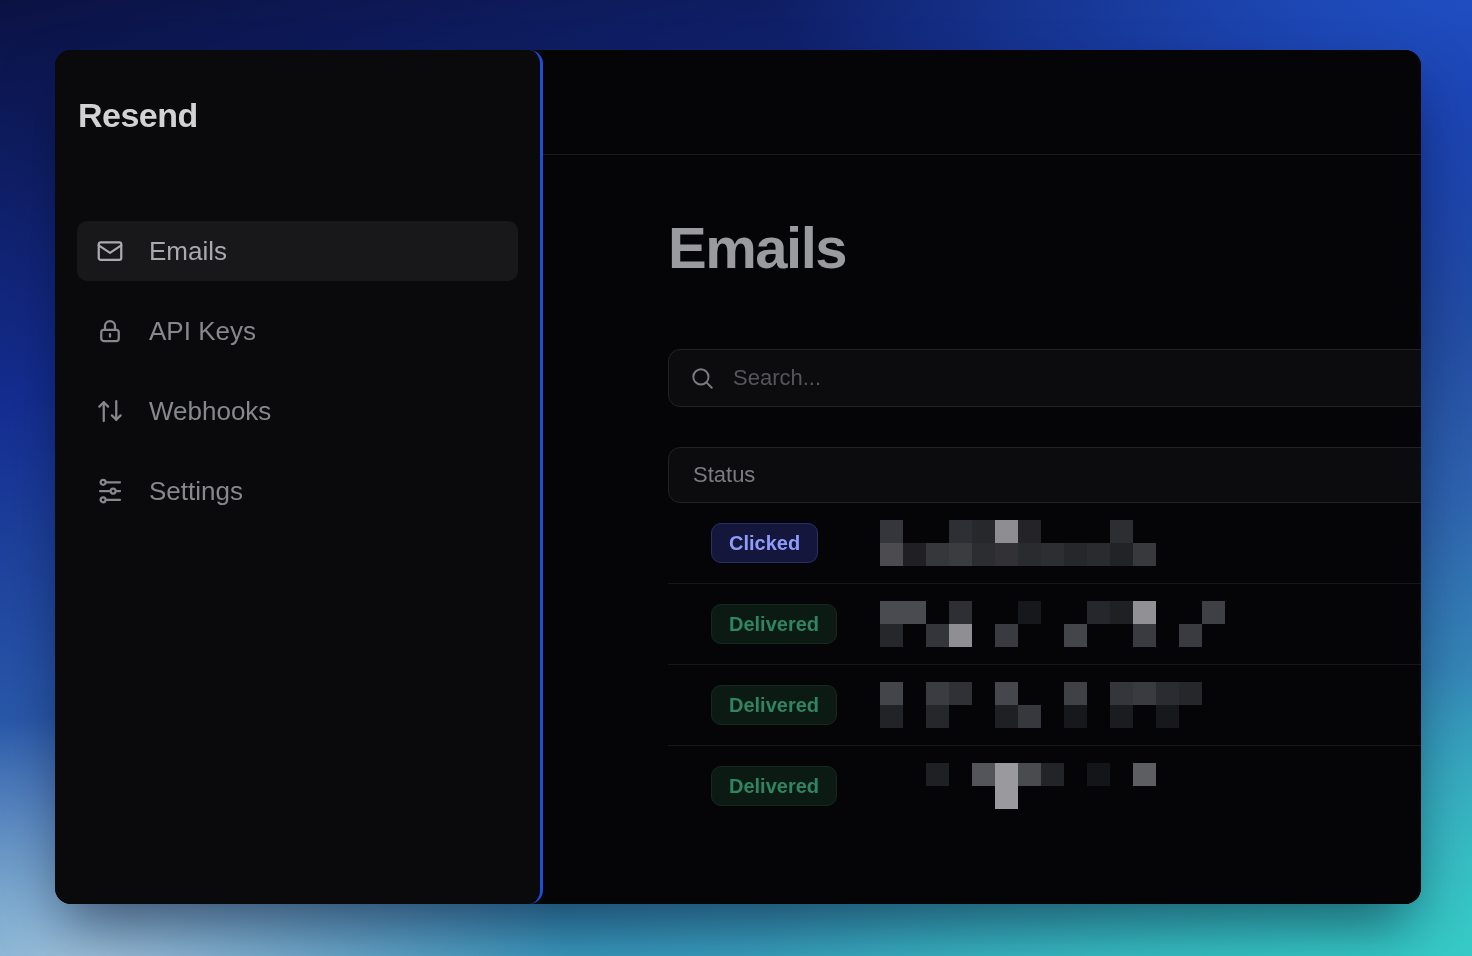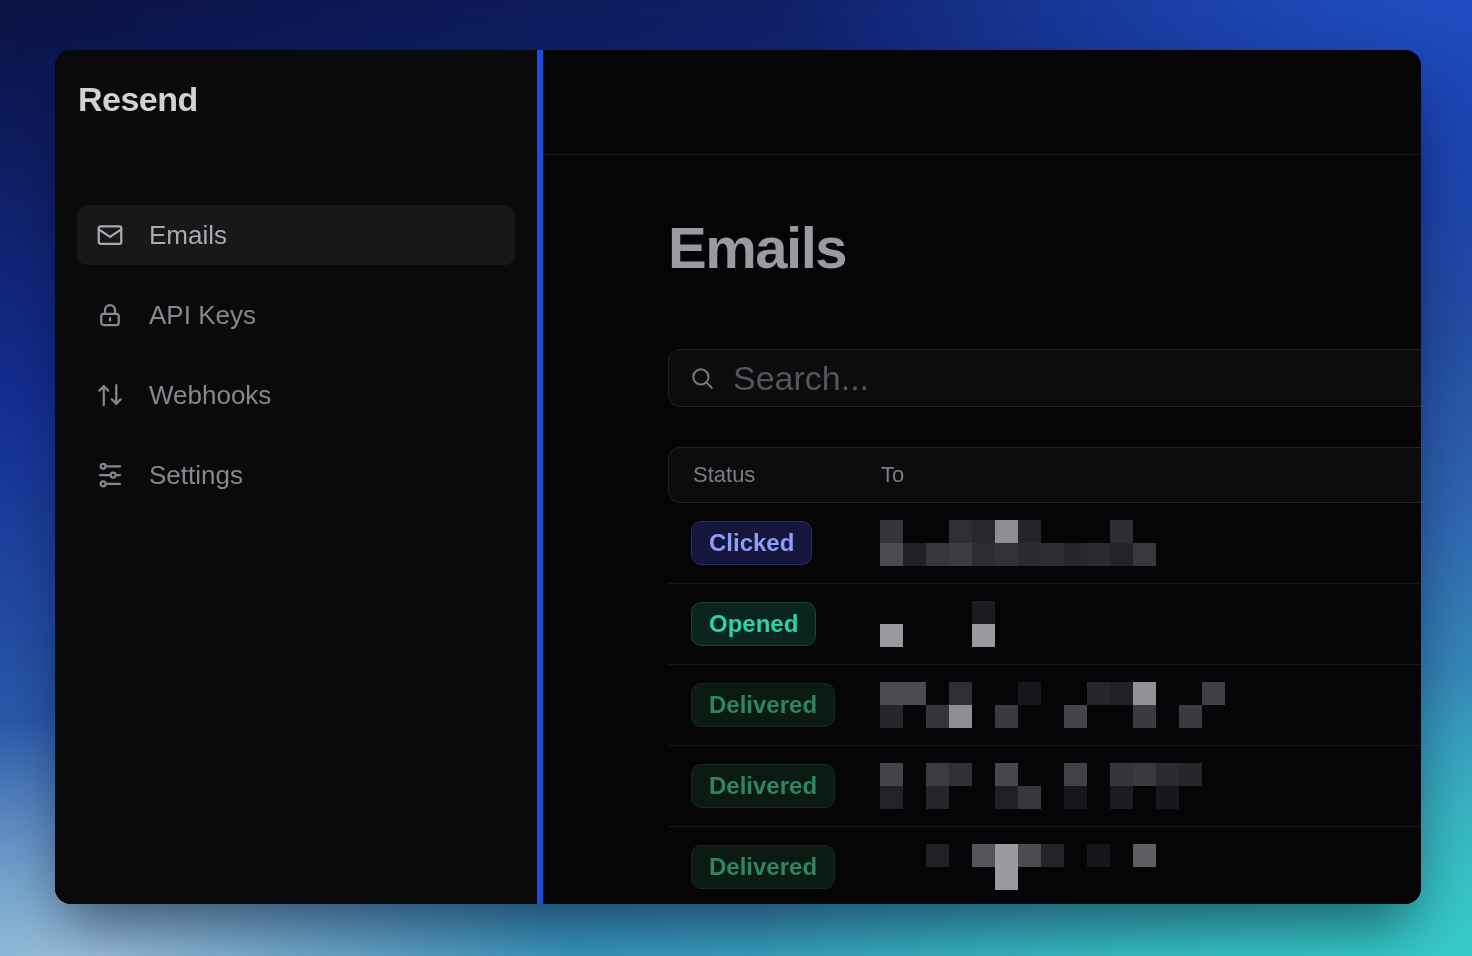--- a/index.html
+++ b/index.html
@@ -13,51 +13,51 @@
       linear-gradient(168deg,#0b1243 0%,#142e92 32%,#2f64b0 64%,#3fc0c6 100%);
     position:relative;
   }
   .window{
     position:absolute;left:55px;top:50px;width:1366px;height:854px;
     background:#070709;border-radius:16px;overflow:hidden;display:flex;
     box-shadow:0 30px 60px -10px rgba(3,10,35,.55);
   }
   
   .sidebar{width:488px;min-width:488px;box-sizing:border-box;background:#0a0a0c;
-    border-right:6px solid #1d4ed8;padding-top:30px;}
+    border-right:3px solid #1d4ed8;padding-top:46px;border-radius:14px;}
   .logo{margin-left:23px;font-size:34px;font-weight:800;color:#d2d2d4;letter-spacing:-.5px;}
   .nav{margin-top:86px;}
   .nav-item{height:60px;margin:0 22px 20px;padding-left:18px;border-radius:10px;
     display:flex;align-items:center;gap:24px;font-size:26px;color:#87888c;cursor:pointer;}
   .nav-item.selected{background:#18181b;color:#a9aaae;}
   .icon{display:inline-flex;}
   .nav-item .icon svg{width:30px;height:30px;}
   
   .main{flex:1;background:#050507;overflow:hidden;display:flex;flex-direction:column;}
   .main-header{height:104px;min-height:104px;border-bottom:1px solid #1a1a1d;}
   .content{padding:64px 0 0 125px;}
   .page-title{margin:0;font-size:58px;font-weight:800;color:#9a9b9f;letter-spacing:-1.5px;line-height:1;}
   .searchbar{margin-top:72px;width:800px;height:58px;box-sizing:border-box;
     background:#0c0c0f;border:1px solid #232327;border-radius:12px;
     display:flex;align-items:center;gap:16px;padding:0 20px;}
   .searchbar .icon svg{width:26px;height:26px;color:#7b7c80;}
   .searchbar input{flex:1;background:transparent;border:none;outline:none;
-    font-family:inherit;font-size:34px;color:#c4b5fd;}
+    font-family:inherit;font-size:22px;color:#c4b5fd;}
   .searchbar input::placeholder{color:#55565a;}
   
   .table{margin-top:40px;width:800px;}
   .thead{display:flex;align-items:center;height:56px;box-sizing:border-box;
     background:#0c0c0f;border:1px solid #232327;border-radius:12px;
-    color:#7b7c80;font-size:22px;font-weight:500;}
+    color:#7b7c80;font-size:22px;font-weight:500;justify-content:space-between;}
   .th-status{width:212px;padding-left:24px;box-sizing:border-box;}
   .trow{display:flex;align-items:center;height:80px;border-bottom:1px solid #17171a;}
   .trow:last-child{border-bottom:none;}
   .cell-status{width:212px;min-width:212px;padding-left:23px;box-sizing:border-box;}
-  .badge{display:inline-block;font-size:24px;font-weight:700;line-height:1.2;
-    padding:7px 17px;border-radius:10px;}
+  .badge{display:inline-block;font-size:20px;font-weight:700;line-height:1.2;
+    padding:7px 17px;border-radius:10px;margin-left:20px;}
   .badge-clicked{color:#8e9cfa;background:#15163c;border:1px solid #2c2e6a;}
   .badge-opened{color:#2bd4a4;background:#0a241e;border:1px solid #1a4437;}
   .badge-delivered{color:#2f8560;background:#0b1a13;border:1px solid #16291f;}
   .mosaic{position:relative;width:400px;height:46px;}
   .px{position:absolute;width:23px;height:23px;}
 </style>
 </head>
 <body>
 
 <div class="window">
@@ -161,30 +161,20 @@
               <div class="px" style="left: 115px; top: 23px; background: rgb(50, 50, 54);"></div>
               <div class="px" style="left: 138px; top: 23px; background: rgb(42, 43, 47);"></div>
               <div class="px" style="left: 161px; top: 23px; background: rgb(45, 46, 50);"></div>
               <div class="px" style="left: 184px; top: 23px; background: rgb(38, 39, 43);"></div>
               <div class="px" style="left: 207px; top: 23px; background: rgb(42, 43, 47);"></div>
               <div class="px" style="left: 230px; top: 23px; background: rgb(34, 35, 39);"></div>
               <div class="px" style="left: 253px; top: 23px; background: rgb(56, 57, 61);"></div>
             </div>
         </div>
 
-        <div class="trow">
-          <div class="cell-status">
-            <span class="badge badge-opened">Opened</span>
-          </div>
-          <div class="mosaic">
-              <div class="px" style="left: 92px; top: 0px; background: rgb(27, 28, 32);"></div>
-              <div class="px" style="left: 0px; top: 23px; background: rgb(154, 154, 158);"></div>
-              <div class="px" style="left: 92px; top: 23px; background: rgb(154, 154, 158);"></div>
-            </div>
-        </div>
 
         <div class="trow">
           <div class="cell-status">
             <span class="badge badge-delivered">Delivered</span>
           </div>
           <div class="mosaic">
               <div class="px" style="left: 0px; top: 0px; background: rgb(74, 75, 80);"></div>
               <div class="px" style="left: 23px; top: 0px; background: rgb(74, 75, 80);"></div>
               <div class="px" style="left: 69px; top: 0px; background: rgb(46, 47, 52);"></div>
               <div class="px" style="left: 138px; top: 0px; background: rgb(23, 24, 28);"></div>

